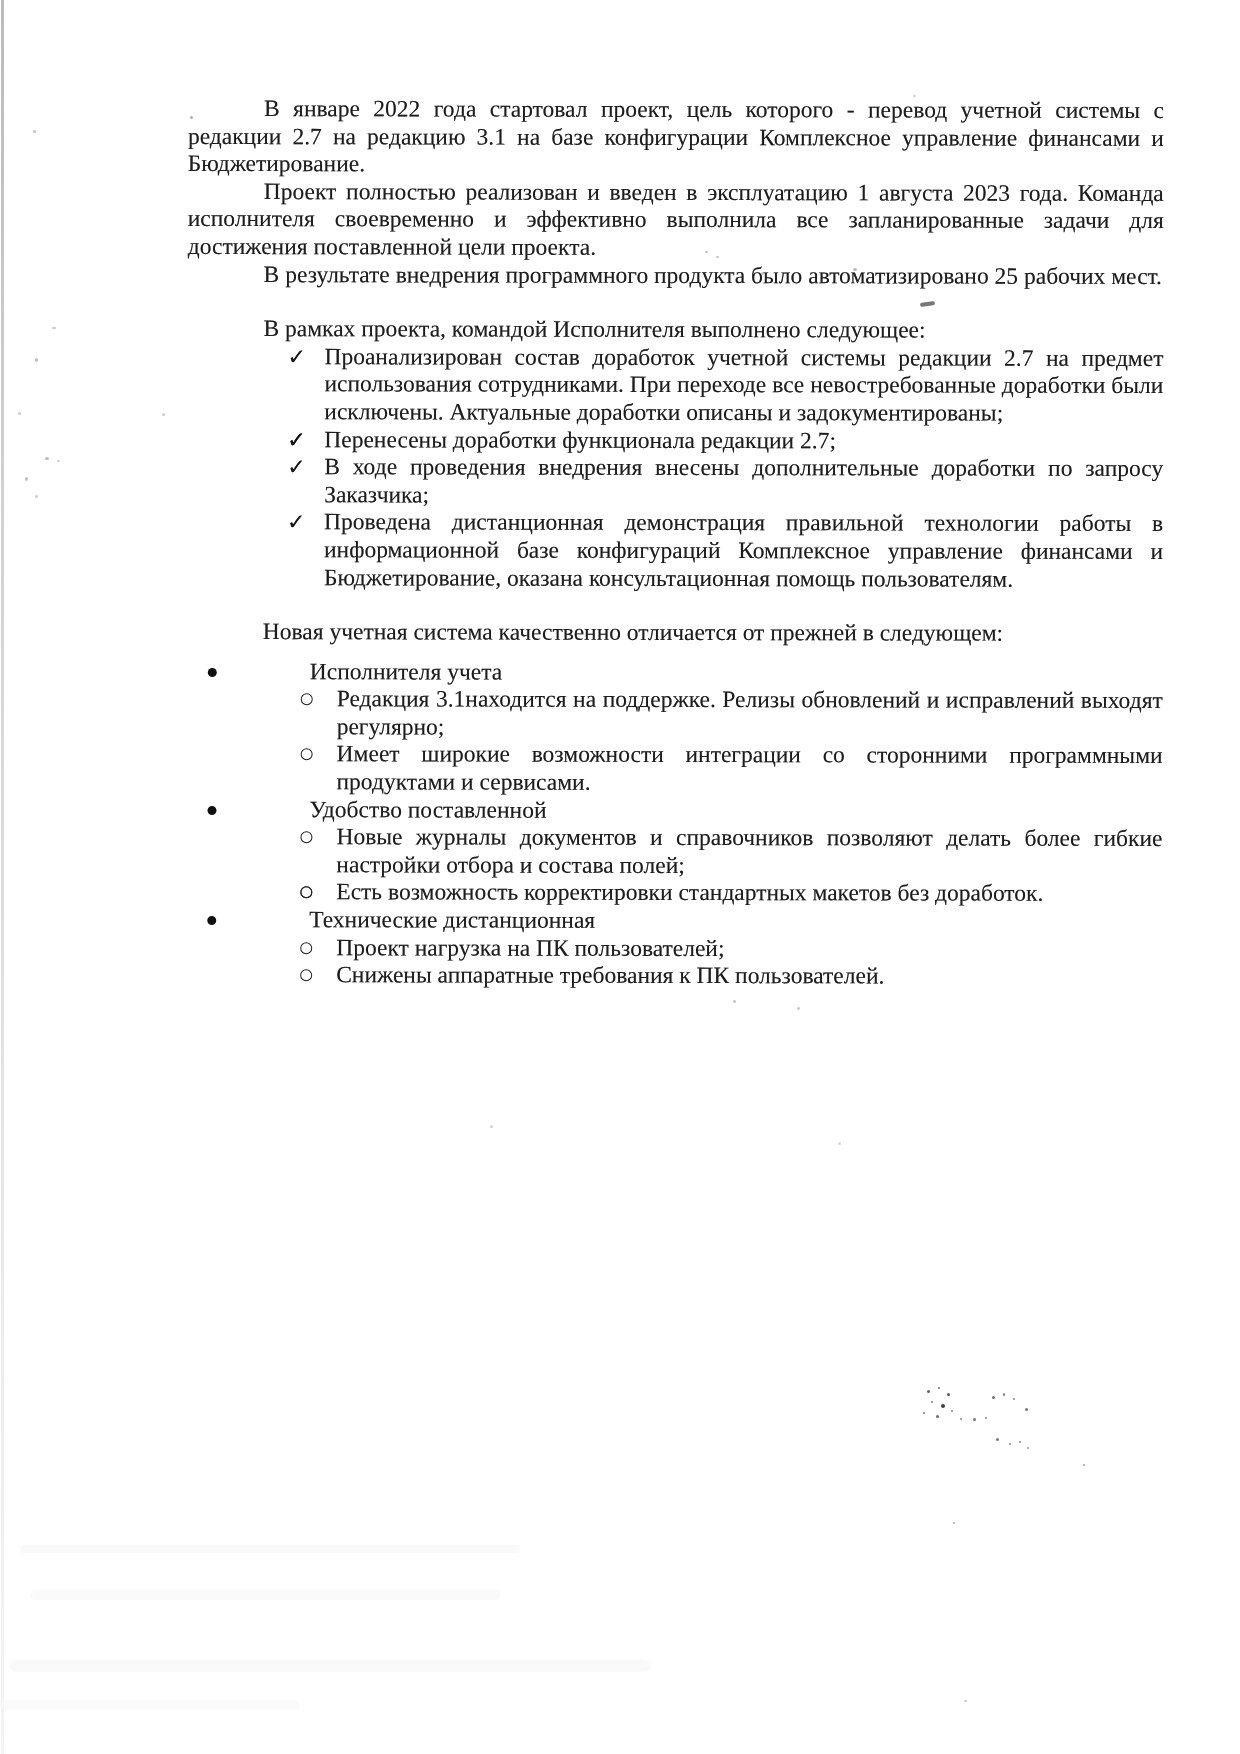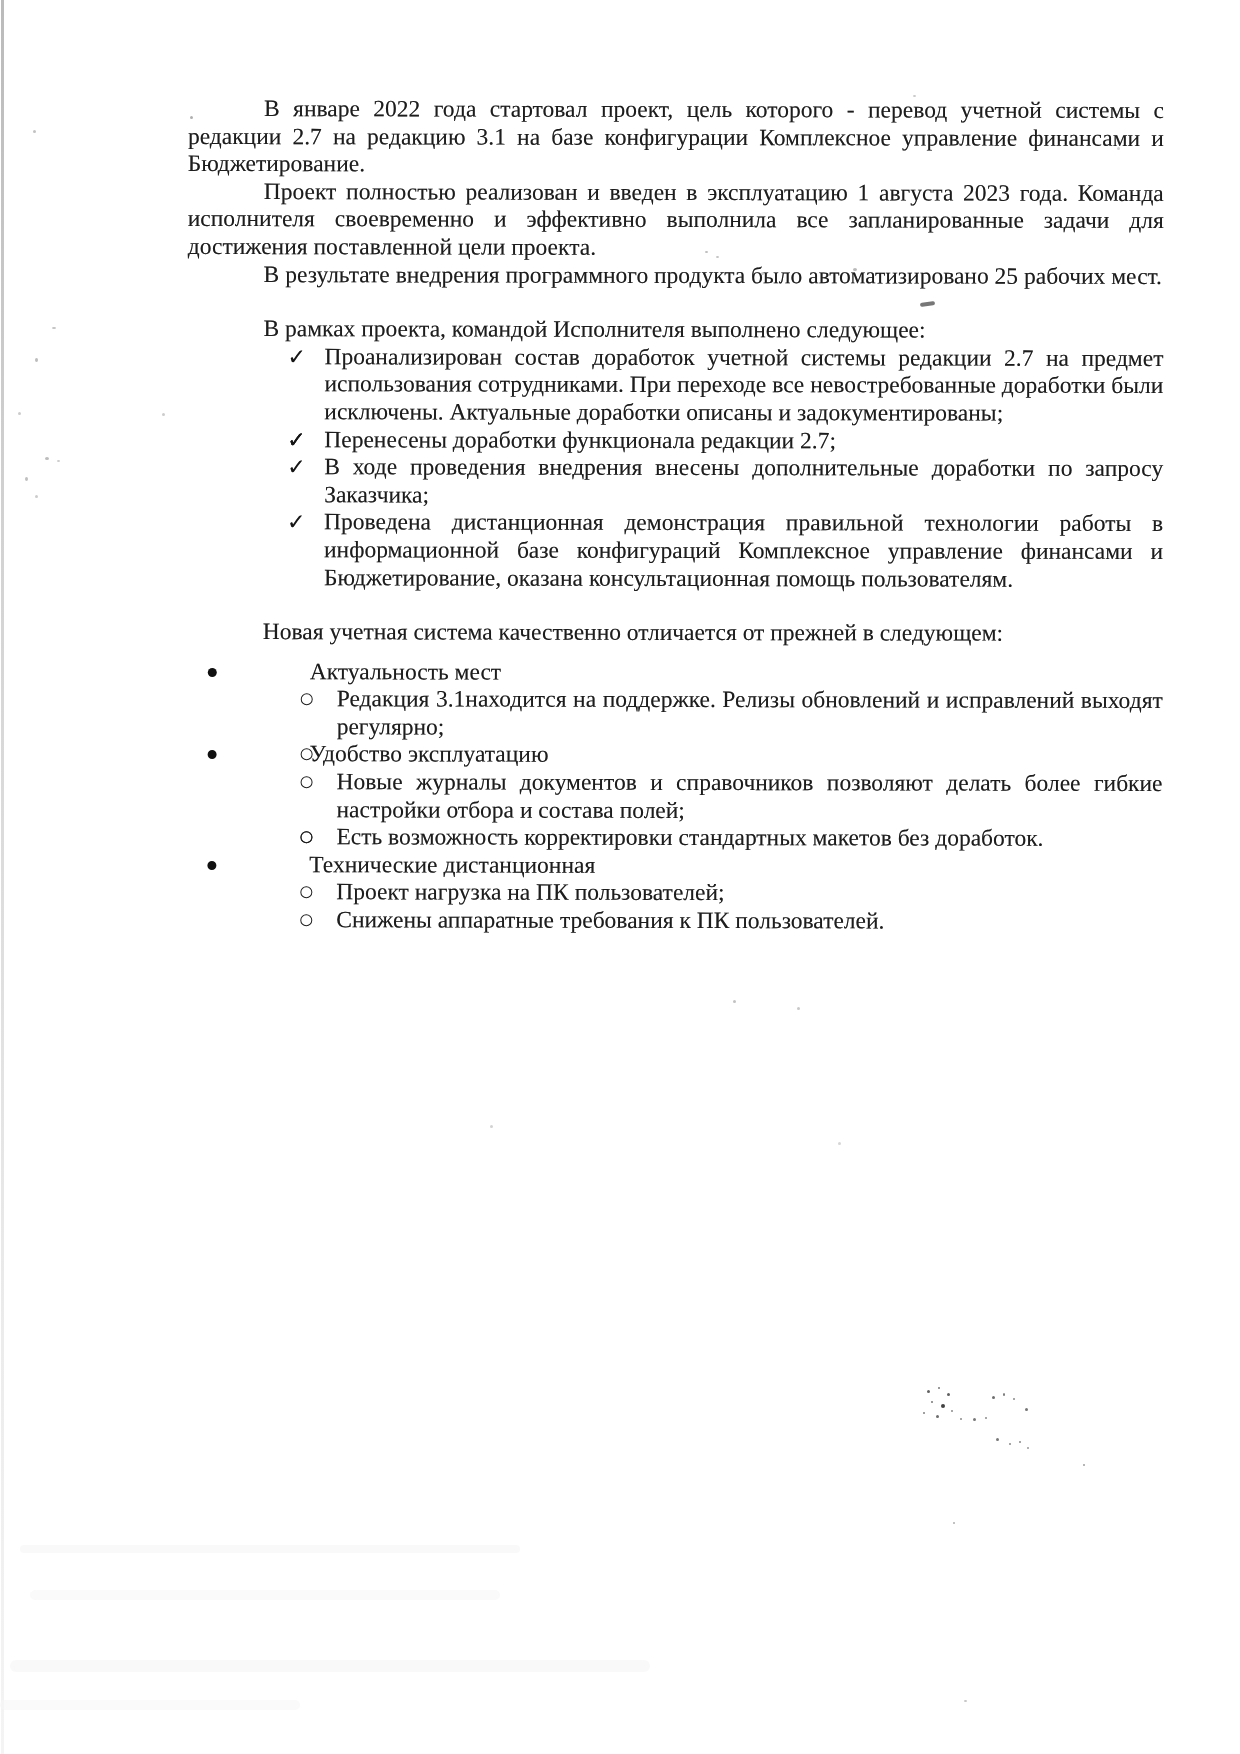--- a/index.html
+++ b/index.html
@@ -97,37 +97,38 @@
       </li>
     </ul>
 
     <p class="para gap-before">Новая учетная система качественно отличается от прежней в следующем:</p>
 
     <div class="benefits">
 
       <div class="group">
         <p class="group-title">
           <span class="bullet"></span>
-          <span>Актуальность мест</span>
+          <span>Исполнителя учета</span>
         </p>
         <ul class="sublist">
           <li>
             <span class="circle"></span>
             <span>Редакция 3.1находится на поддержке. Релизы обновлений и исправлений выходят регулярно;</span>
           </li>
           <li>
             <span class="circle"></span>
+            <span>Имеет широкие возможности интеграции со сторонними программными продуктами и сервисами.</span>
           </li>
         </ul>
       </div>
 
       <div class="group">
         <p class="group-title">
           <span class="bullet"></span>
-          <span>Удобство эксплуатацию</span>
+          <span>Удобство поставленной</span>
         </p>
         <ul class="sublist">
           <li>
             <span class="circle"></span>
             <span>Новые журналы документов и справочников позволяют делать более гибкие настройки отбора и состава полей;</span>
           </li>
           <li>
             <span class="circle"></span>
           </li>
           <li>

